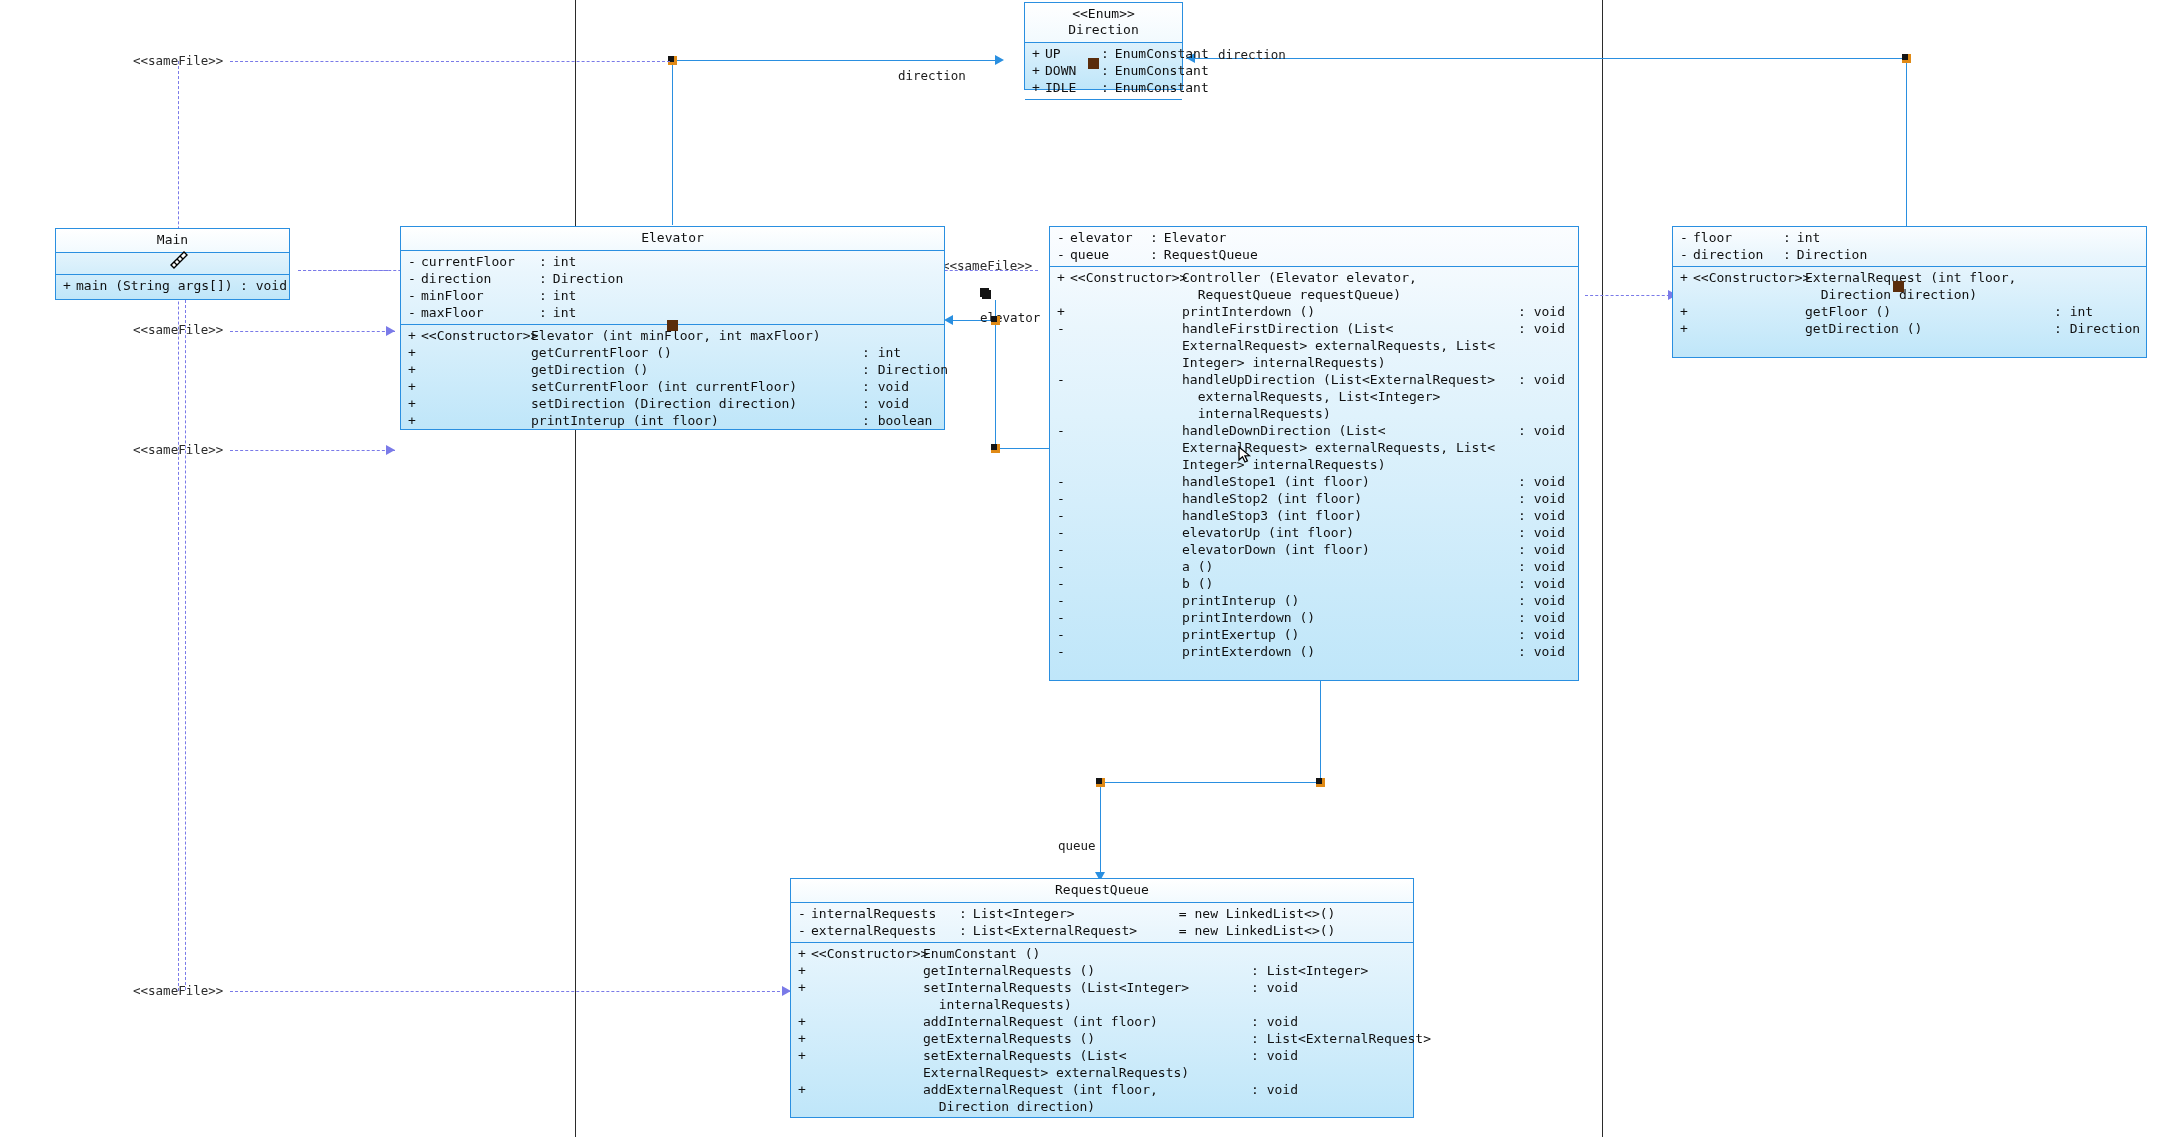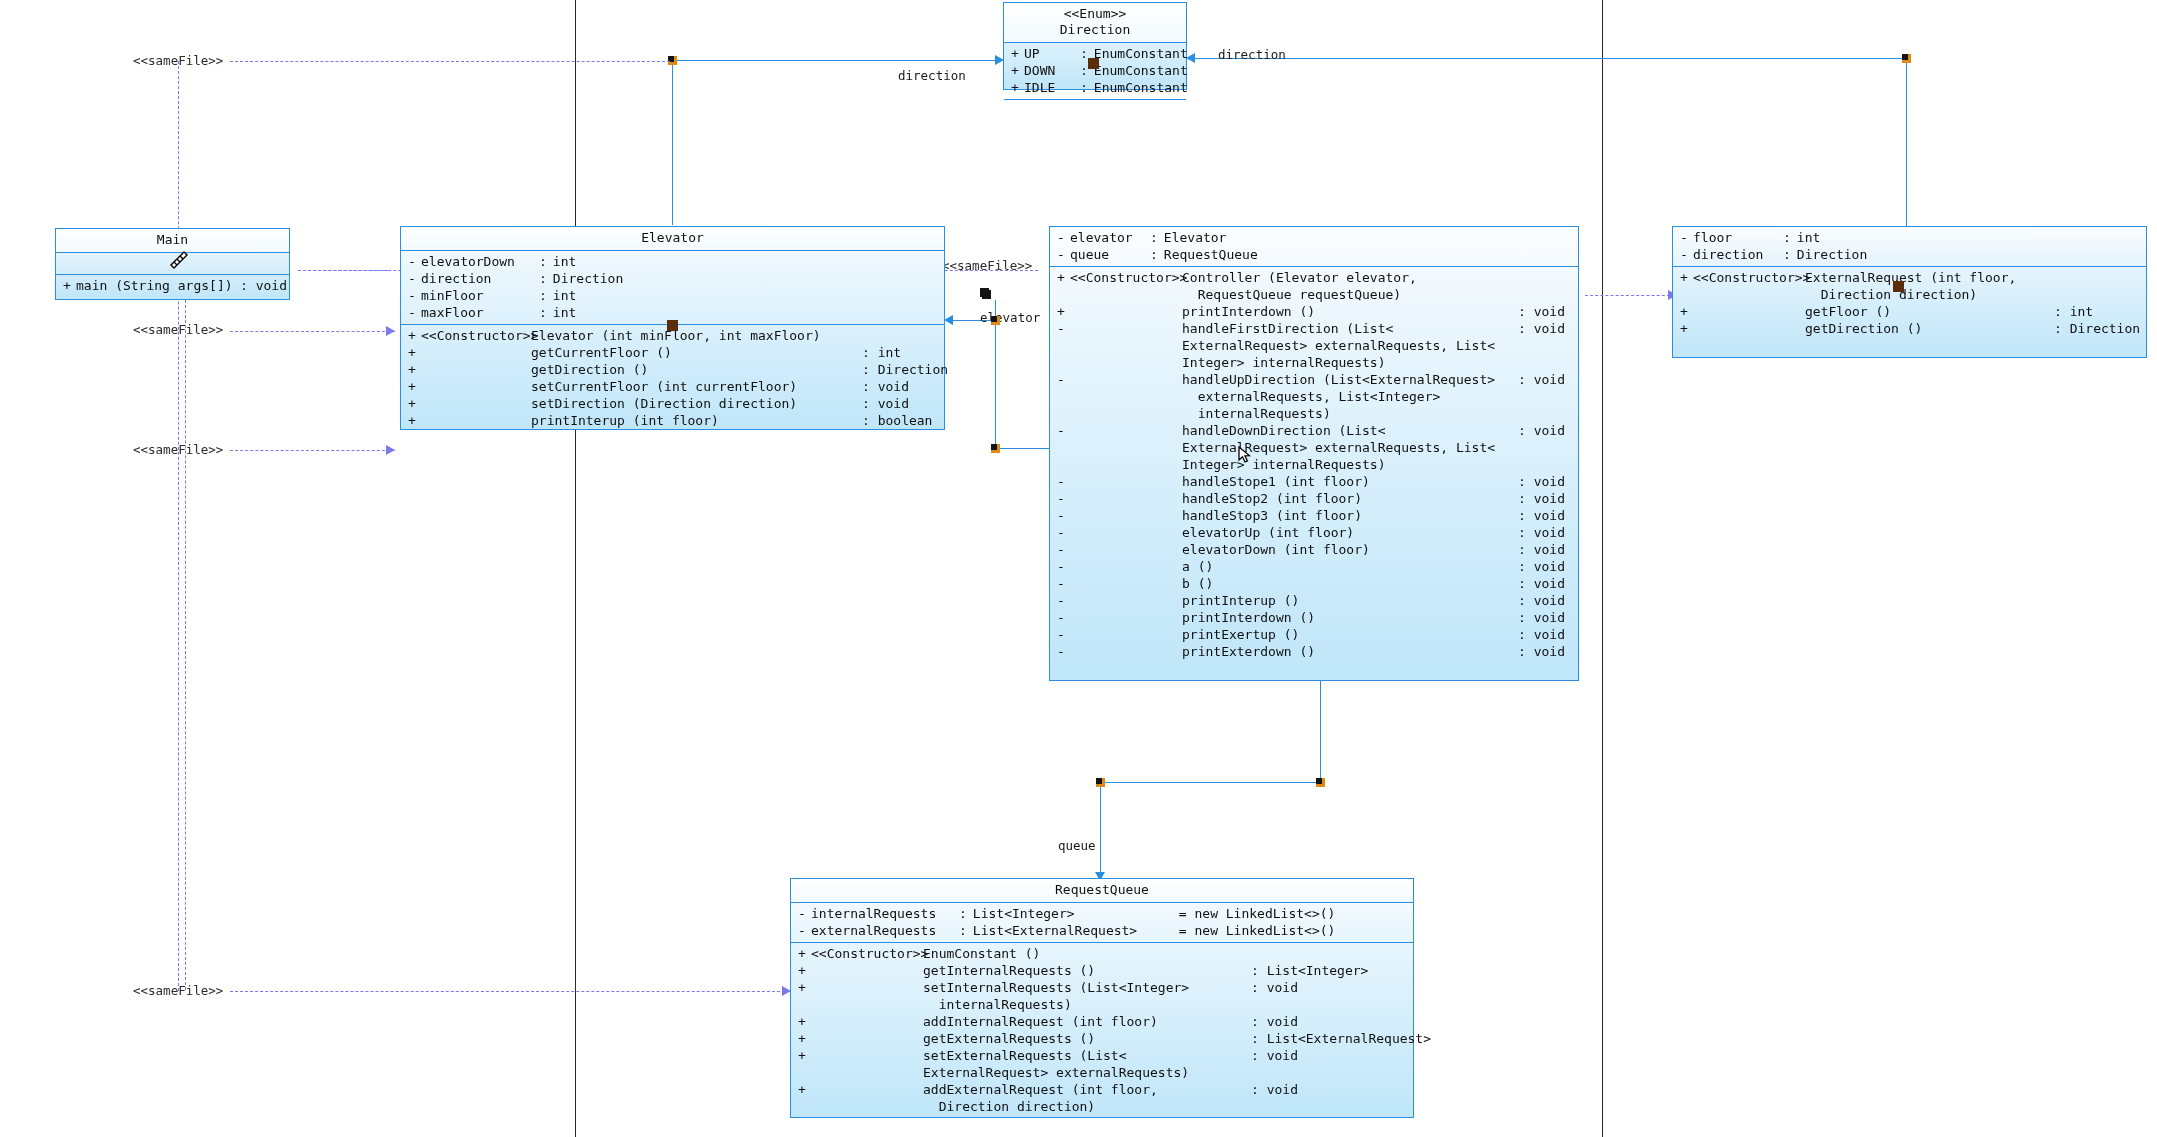--- a/index.html
+++ b/index.html
@@ -218,21 +218,21 @@
   <div class="edge-label dep-label" style="left:942px; top:258px;">&lt;&lt;sameFile&gt;&gt;</div>
   <div class="handle plain" style="left:982px; top:290px;"></div>
 
   <div class="dep" style="left:1585px; top:295px; width:90px;"></div>
   <div class="arrow-open arrow-dep-right" style="left:1668px; top:290px;"></div>
 
   <div class="dep" style="left:230px; top:991px; width:560px;"></div>
   <div class="edge-label dep-label" style="left:133px; top:983px;">&lt;&lt;sameFile&gt;&gt;</div>
   <div class="arrow-open arrow-dep-right" style="left:782px; top:986px;"></div>
 
-  <div class="uml-box" style="left:1003px; top:2px; width:184px; height:88px;">
+  <div class="uml-box" style="left:1024px; top:2px; width:159px; height:88px;">
     <div class="uml-title">
       <span class="stereo">&lt;&lt;Enum&gt;&gt;</span>
       <span class="cname">Direction</span>
     </div>
     <div class="uml-compartment">
       <div class="row">
         <span class="vis">+</span>
         <span class="attr-name" style="width:56px">UP</span>
         <span class="attr-name">:</span>
         <span class="attr-name" style="padding-left:6px">EnumConstant</span>
@@ -277,21 +277,21 @@
     </svg>
   </div>
 
   <div class="uml-box" style="left:400px; top:226px; width:545px; height:204px;">
     <div class="uml-title">
       <span class="cname">Elevator</span>
     </div>
     <div class="uml-compartment">
       <div class="row">
         <span class="vis">-</span>
-        <span class="attr-name" style="width:118px">elevatorDown</span>
+        <span class="attr-name" style="width:118px">currentFloor</span>
         <span class="attr-name">:</span>
         <span class="attr-name" style="padding-left:6px">int</span>
       </div>
       <div class="row">
         <span class="vis">-</span>
         <span class="attr-name" style="width:118px">direction</span>
         <span class="attr-name">:</span>
         <span class="attr-name" style="padding-left:6px">Direction</span>
       </div>
       <div class="row">

